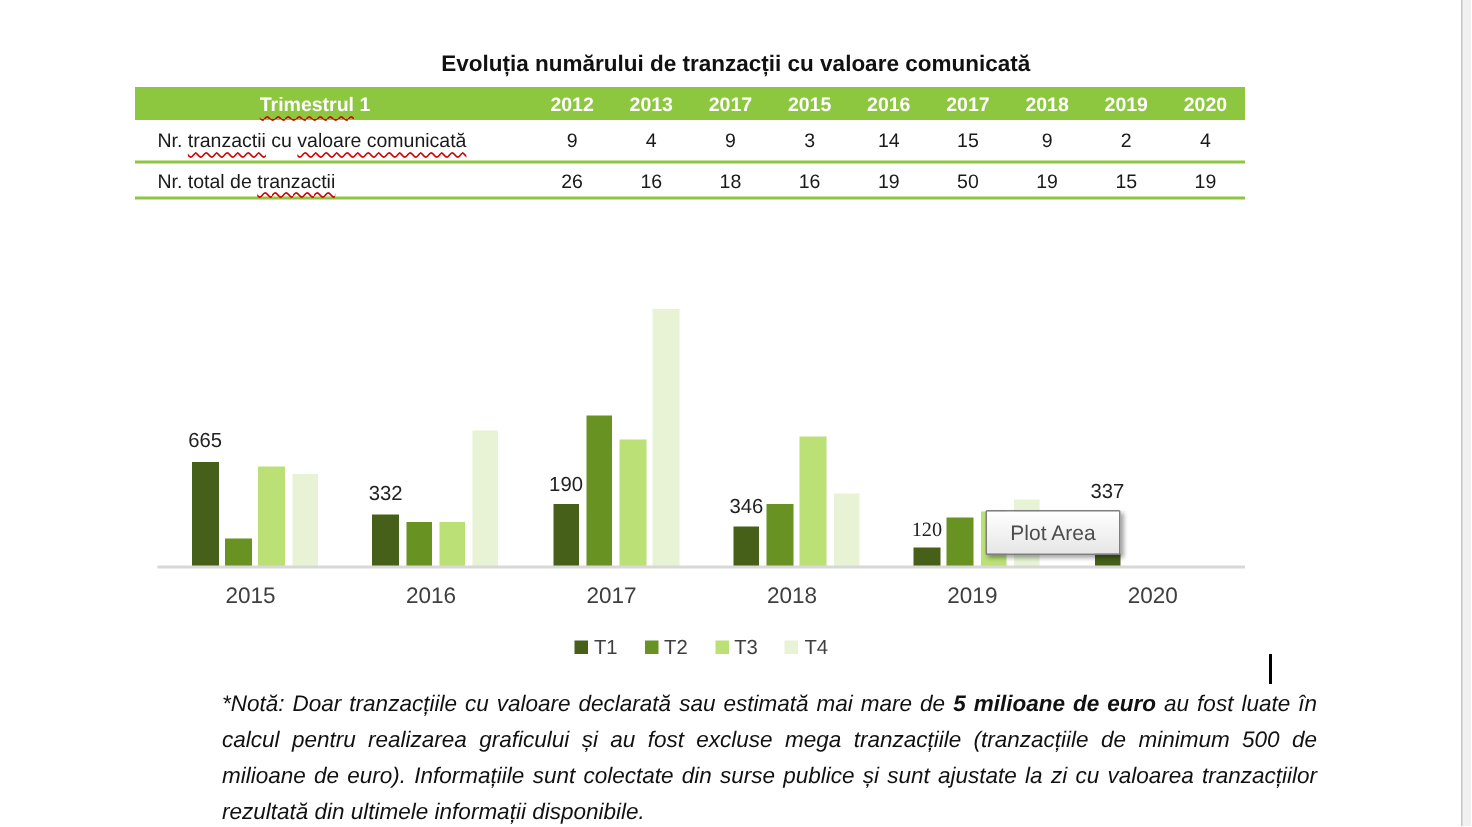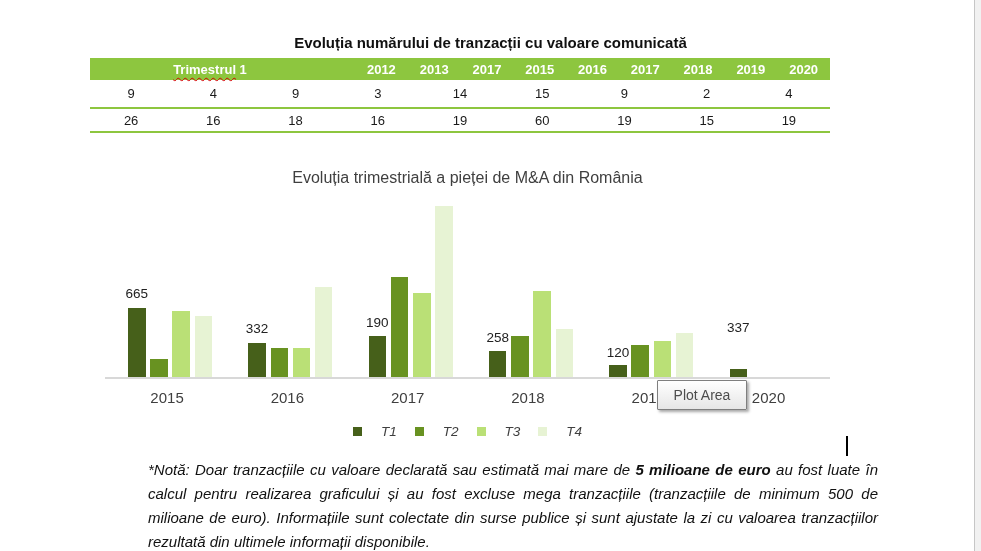--- a/index.html
+++ b/index.html
@@ -16,24 +16,24 @@
   .t-row{display:flex;align-items:center;}
   .t-label{box-sizing:border-box;padding-left:15px;}
   .t-head .t-label{text-align:center;padding-right:40px;}
   .t-cell{text-align:center;}
   
   .bar{position:absolute;}
   .dlabel{position:absolute;width:44px;text-align:center;font-size:13.5px;color:#222;}
   .ylabel{position:absolute;width:80px;text-align:center;font-size:15px;color:#3f3f3f;}
   .axis{left:105px;top:377px;width:725px;height:2px;background:#d8d8d8;}
   .legend{left:105px;top:424px;width:725px;display:flex;justify-content:center;gap:18px;align-items:center;}
-  .leg-item{display:flex;align-items:center;gap:19px;font-size:13.5px;color:#3f3f3f;font-style:italic;}
+  .leg-item{display:flex;align-items:center;gap:4px;font-size:13.5px;color:#3f3f3f;}
   .leg-swatch{width:9px;height:9px;display:inline-block;}
   
-  .tooltip{left:657px;top:340px;width:88px;height:28px;border:1px solid #7f7f7f;background:linear-gradient(#ffffff,#e6e6e6);box-shadow:2px 2px 3px rgba(0,0,0,0.35);display:flex;align-items:center;justify-content:center;font-size:14px;color:#4d4d4d;border-radius:1px;margin-top:40px;}
+  .tooltip{left:657px;top:340px;width:88px;height:28px;border:1px solid #7f7f7f;background:linear-gradient(#ffffff,#e6e6e6);box-shadow:2px 2px 3px rgba(0,0,0,0.35);display:flex;align-items:center;justify-content:center;font-size:14px;color:#4d4d4d;border-radius:1px;}
   
   .note{left:148px;top:458px;width:730px;font-style:italic;font-size:15px;line-height:24px;text-align:justify;color:#111;}
   
   .caret{left:846px;top:436px;width:2px;height:20px;background:#000;}
   .scroll-strip{right:0;top:0;width:6px;height:551px;background:#f1f1f1;border-left:1px solid #c6c6c6;}
 </style>
 </head>
 <body>
 
 <div class="page">
@@ -48,45 +48,46 @@
         <div class="t-cell" style="flex: 1 1 0%;">2017</div>
         <div class="t-cell" style="flex: 1 1 0%;">2015</div>
         <div class="t-cell" style="flex: 1 1 0%;">2016</div>
         <div class="t-cell" style="flex: 1 1 0%;">2017</div>
         <div class="t-cell" style="flex: 1 1 0%;">2018</div>
         <div class="t-cell" style="flex: 1 1 0%;">2019</div>
         <div class="t-cell" style="flex: 1 1 0%;">2020</div>
       </div>
     <div>
         <div class="t-row" style="height: 27px; border-bottom: 2px solid rgb(141, 198, 63);">
+          <div class="t-label" style="width: 265px;"><span>Nr. </span><span class="sq">tranzactii</span><span> cu </span><span class="sq">valoare comunicată</span></div>
           <div class="t-cell" style="flex: 1 1 0%;">9</div>
           <div class="t-cell" style="flex: 1 1 0%;">4</div>
           <div class="t-cell" style="flex: 1 1 0%;">9</div>
           <div class="t-cell" style="flex: 1 1 0%;">3</div>
           <div class="t-cell" style="flex: 1 1 0%;">14</div>
           <div class="t-cell" style="flex: 1 1 0%;">15</div>
           <div class="t-cell" style="flex: 1 1 0%;">9</div>
           <div class="t-cell" style="flex: 1 1 0%;">2</div>
           <div class="t-cell" style="flex: 1 1 0%;">4</div>
         </div>
         <div class="t-row" style="height: 22px; border-bottom: 2px solid rgb(141, 198, 63);">
+          <div class="t-label" style="width: 265px;"><span>Nr. total de </span><span class="sq">tranzactii</span></div>
           <div class="t-cell" style="flex: 1 1 0%;">26</div>
           <div class="t-cell" style="flex: 1 1 0%;">16</div>
           <div class="t-cell" style="flex: 1 1 0%;">18</div>
           <div class="t-cell" style="flex: 1 1 0%;">16</div>
           <div class="t-cell" style="flex: 1 1 0%;">19</div>
-          <div class="t-cell" style="flex: 1 1 0%;">60</div>
+          <div class="t-cell" style="flex: 1 1 0%;">50</div>
           <div class="t-cell" style="flex: 1 1 0%;">19</div>
           <div class="t-cell" style="flex: 1 1 0%;">15</div>
           <div class="t-cell" style="flex: 1 1 0%;">19</div>
         </div>
       </div>
   </div>
 
-  <div class="abs chart-title">Evoluția trimestrială a pieței de M&amp;A din România</div>
 
   <div class="abs" style="left:3px;top:190px;width:981px;height:188px;">
     <div>
         <div class="bar" style="left: 125px; width: 17.5px; height: 70px; top: 118px; background: rgb(70, 96, 26);"></div>
         <div class="bar" style="left: 147.2px; width: 17.5px; height: 18.5263px; top: 169.474px; background: rgb(104, 146, 33);"></div>
         <div class="bar" style="left: 169.4px; width: 17.5px; height: 67.0526px; top: 120.947px; background: rgb(186, 224, 118);"></div>
         <div class="bar" style="left: 191.6px; width: 17.5px; height: 62px; top: 126px; background: rgb(231, 243, 212);"></div>
         <div class="bar" style="left: 245.3px; width: 17.5px; height: 34.9474px; top: 153.053px; background: rgb(70, 96, 26);"></div>
         <div class="bar" style="left: 267.5px; width: 17.5px; height: 30px; top: 158px; background: rgb(104, 146, 33);"></div>
         <div class="bar" style="left: 289.7px; width: 17.5px; height: 30px; top: 158px; background: rgb(186, 224, 118);"></div>
@@ -102,22 +103,22 @@
         <div class="bar" style="left: 606.2px; width: 17.5px; height: 12.6316px; top: 175.368px; background: rgb(70, 96, 26);"></div>
         <div class="bar" style="left: 628.4px; width: 17.5px; height: 32.5263px; top: 155.474px; background: rgb(104, 146, 33);"></div>
         <div class="bar" style="left: 650.6px; width: 17.5px; height: 37.4737px; top: 150.526px; background: rgb(186, 224, 118);"></div>
         <div class="bar" style="left: 672.8px; width: 17.5px; height: 45.0526px; top: 142.947px; background: rgb(231, 243, 212);"></div>
         <div class="bar" style="left: 726.5px; width: 17.5px; height: 9.05263px; top: 178.947px; background: rgb(70, 96, 26);"></div>
       </div>
     <div>
         <div class="dlabel" style="left: 111.75px; top: 96px;">665</div>
         <div class="dlabel" style="left: 232.05px; top: 131px;">332</div>
         <div class="dlabel" style="left: 352.35px; top: 125px;">190</div>
-        <div class="dlabel" style="left: 472.65px; top: 140px;">258</div>
-        <div class="dlabel" style="left: 592.95px; top: 155px;">120</div>
+        <div class="dlabel" style="left: 472.65px; top: 140px;">346</div>
+        <div class="dlabel" style="left: 592.95px; top: 155px; font-family: Liberation Serif, serif;">120</div>
         <div class="dlabel" style="left: 713.25px; top: 130px;">337</div>
       </div>
   </div>
 
   <div class="abs axis"></div>
   <div class="abs" style="left:0;top:389px;width:981px;height:18px;">
       <div class="ylabel" style="left: 127.05px; top: 0px;">2015</div>
       <div class="ylabel" style="left: 247.35px; top: 0px;">2016</div>
       <div class="ylabel" style="left: 367.65px; top: 0px;">2017</div>
       <div class="ylabel" style="left: 487.95px; top: 0px;">2018</div>

